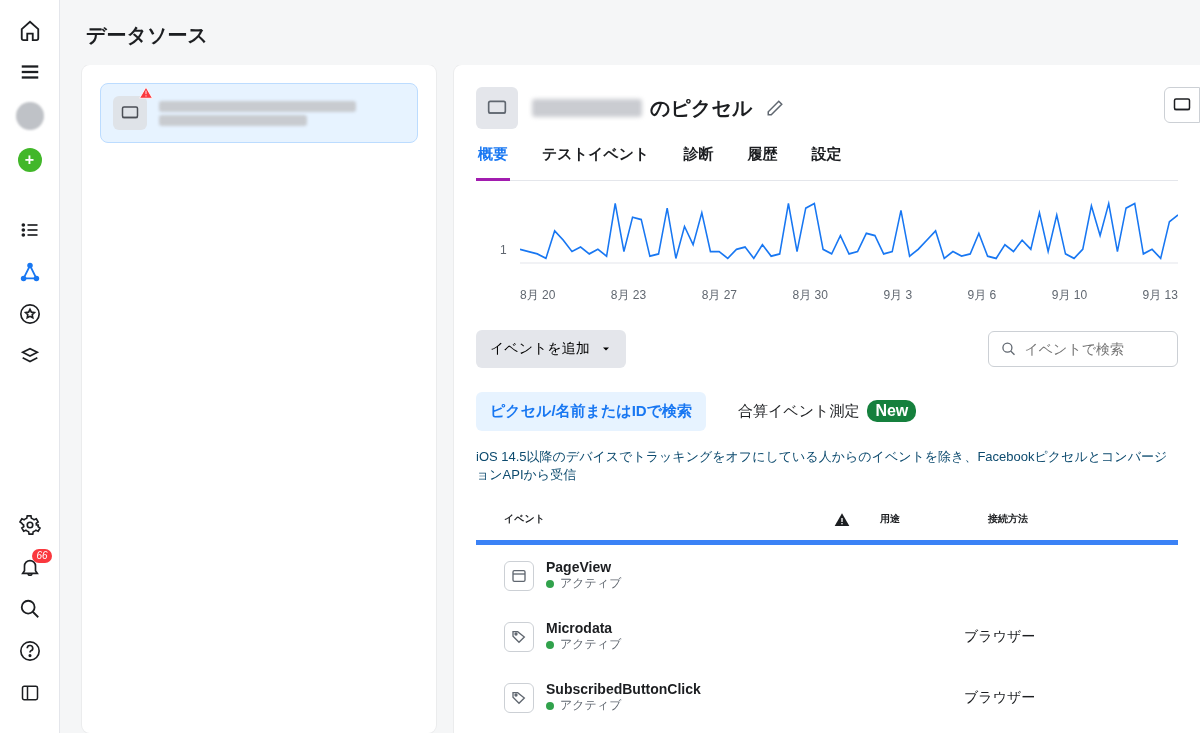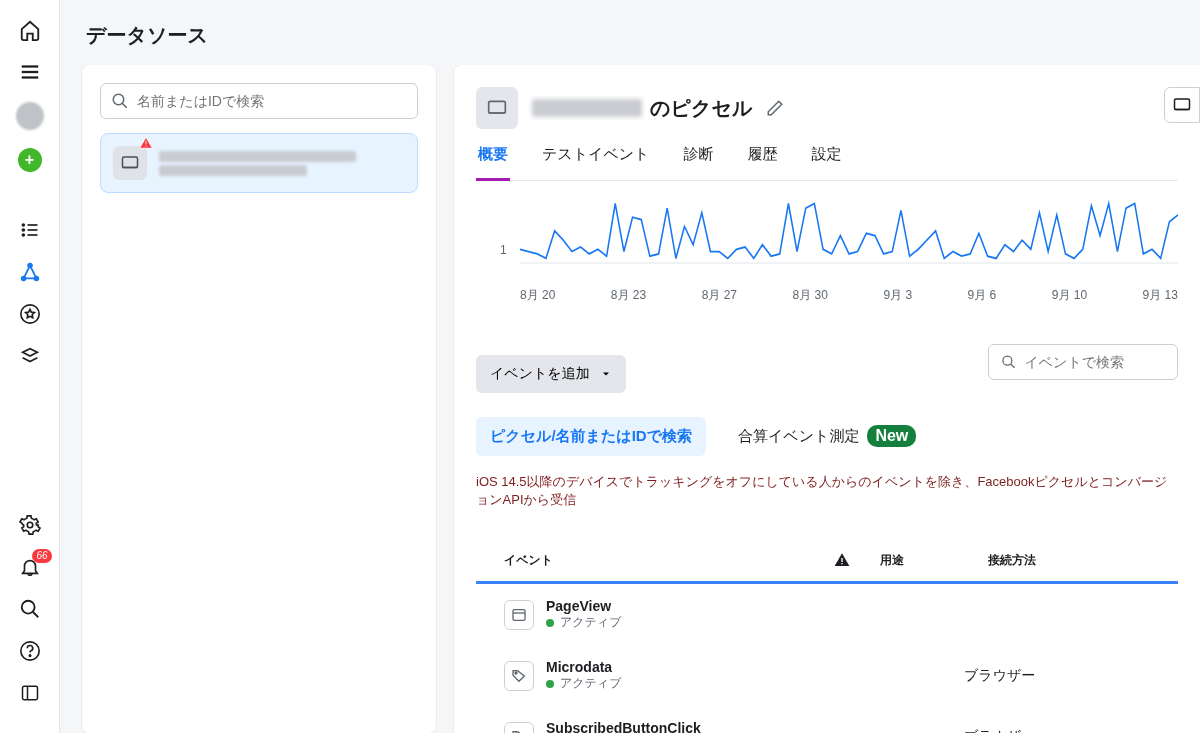--- a/index.html
+++ b/index.html
@@ -24,37 +24,37 @@
 .ds-lines { flex: 1; }
 .blur-line { height: 11px; background: #c8cbd0; border-radius: 3px; filter: blur(1.5px); margin: 3px 0; }
 .blur-line.short { width: 60%; }
 .content { flex: 1; background: #fff; border-radius: 8px 0 0 0; padding: 22px 0 0 22px; box-shadow: 0 0 0 1px rgba(0,0,0,.04); overflow: hidden; display: flex; flex-direction: column; position: relative; }
 .content-header { display: flex; align-items: center; gap: 14px; margin-bottom: 16px; }
 .content-header .edit-icon { color: #606770; cursor: pointer; }
 .pixel-title { font-size: 20px; font-weight: 600; display: flex; align-items: center; gap: 8px; }
 .pixel-title .blur-word { display: inline-block; width: 110px; height: 18px; background: #caccd1; filter: blur(2px); border-radius: 3px; }
 .top-right-btn { position: absolute; top: 22px; right: 0; width: 36px; height: 36px; border: 1px solid #ccd0d5; border-top-left-radius: 6px; border-bottom-left-radius: 6px; display: flex; align-items: center; justify-content: center; cursor: pointer; background: #fff; }
 .tabs { display: flex; gap: 30px; border-bottom: 1px solid #e4e6eb; margin-right: 22px; }
-.tab { padding: 0 2px 14px; font-size: 15px; color: #1c1e21; cursor: pointer; }
+.tab { padding: 0 2px 14px; font-size: 15px; color: #1c1e21; cursor: pointer; font-weight: bold; }
 .tab.active { color: #1877f2; font-weight: 600; border-bottom: 3px solid #a21caf; margin-bottom: -1px; }
 .chart-zone { margin: 0 22px 0 0; padding: 10px 0 0 44px; position: relative; }
 .chart-svg { width: 100%; height: 90px; display: block; }
 .chart-y-label { position: absolute; left: 24px; top: 62px; font-size: 12px; color: #606770; }
 .chart-x { display: flex; justify-content: space-between; font-size: 12px; color: #606770; padding: 6px 0 0 0; }
 .toolbar-row { display: flex; align-items: center; justify-content: space-between; margin: 26px 22px 0 0; }
-.dropdown-btn { background: #e4e6eb; border: none; border-radius: 6px; padding: 10px 14px; font-size: 14px; display: flex; align-items: center; gap: 10px; cursor: pointer; margin-top: 25px; }
+.dropdown-btn { background: #e4e6eb; border: none; border-radius: 6px; padding: 10px 14px; font-size: 14px; display: flex; align-items: center; gap: 10px; cursor: pointer; }
 .event-search { display: flex; align-items: center; border: 1px solid #ccd0d5; border-radius: 6px; padding: 8px 12px; gap: 8px; width: 190px; }
 .event-search input { border: none; outline: none; font-size: 14px; width: 100%; }
 .subtabs { display: flex; gap: 18px; margin: 22px 0 0 0; align-items: center; }
 .subtab { padding: 10px 14px; border-radius: 6px; font-size: 15px; cursor: pointer; display: flex; align-items: center; gap: 8px; }
 .subtab.active { background: #e7f3ff; color: #1877f2; font-weight: 600; }
 .new-pill { background: #15803d; color: #fff; font-size: 16px; font-weight: 700; border-radius: 10px; padding: 2px 8px; }
-.info-text { color: #7f1d1d; font-size: 13px; margin: 16px 22px 15px 0; }
+.info-text { color: #0c4a6e; font-size: 13px; margin: 16px 22px 0 0; }
 .table { margin: 16px 22px 0 0; }
-.thead { display: flex; font-weight: 600; font-size: 12px; border-bottom: 3px solid #3b82f6; padding: 12px 0 12px 28px; gap: 8px; }
+.thead { display: flex; font-weight: 600; font-size: 10px; border-bottom: 5px solid #3b82f6; padding: 12px 0 12px 28px; gap: 8px; }
 .col-event { flex: 0 0 300px; }
 .col-warn { flex: 0 0 60px; display: flex; justify-content: center; }
 .col-use { flex: 0 0 100px; }
 .col-conn { flex: 1; }
 .trow { display: flex; align-items: center; padding: 14px 0 14px 28px; }
 .event-cell { display: flex; align-items: center; gap: 12px; }
 .event-icon-box { width: 30px; height: 30px; border: 1px solid #ccd0d5; border-radius: 6px; display: flex; align-items: center; justify-content: center; color: #606770; }
 .event-name { font-weight: 600; font-size: 14px; }
 .event-status { font-size: 12px; color: #606770; display: flex; align-items: center; gap: 6px; }
 .dot { width: 8px; height: 8px; border-radius: 50%; background: #31a24c; }
@@ -145,27 +145,20 @@
           <line x1="9" y1="4" x2="9" y2="20"></line>
         </svg>
       </div>
     <div style="height:10px"></div>
   </div>
 
   <div class="main">
     <div class="page-title">データソース</div>
     <div class="body">
       <div class="sidepanel">
-        <div class="search">
-          <svg width="18" height="18" viewBox="0 0 24 24" fill="none" stroke="#606770" stroke-width="2">
-              <circle cx="10" cy="10" r="7"></circle>
-              <line x1="21" y1="21" x2="15" y2="15"></line>
-            </svg>
-          <input type="text" placeholder="名前またはIDで検索" style="">
-        </div>
         <div class="ds-item">
           <div class="ds-icon-box">
               <svg width="18" height="18" viewBox="0 0 24 24" fill="none" stroke="currentColor" stroke-width="2">
                 <rect x="2" y="4" width="20" height="14" rx="2"></rect>
                 <line x1="2" y1="18" x2="22" y2="18"></line>
               </svg>
             </div>
           <svg class="alert-icon" width="14" height="14" viewBox="0 0 24 24" fill="#fa383e">
               <path d="M12 2L1 21h22L12 2zm0 6v6m0 2v2" stroke="#fff" stroke-width="1.5"></path>
             </svg>

